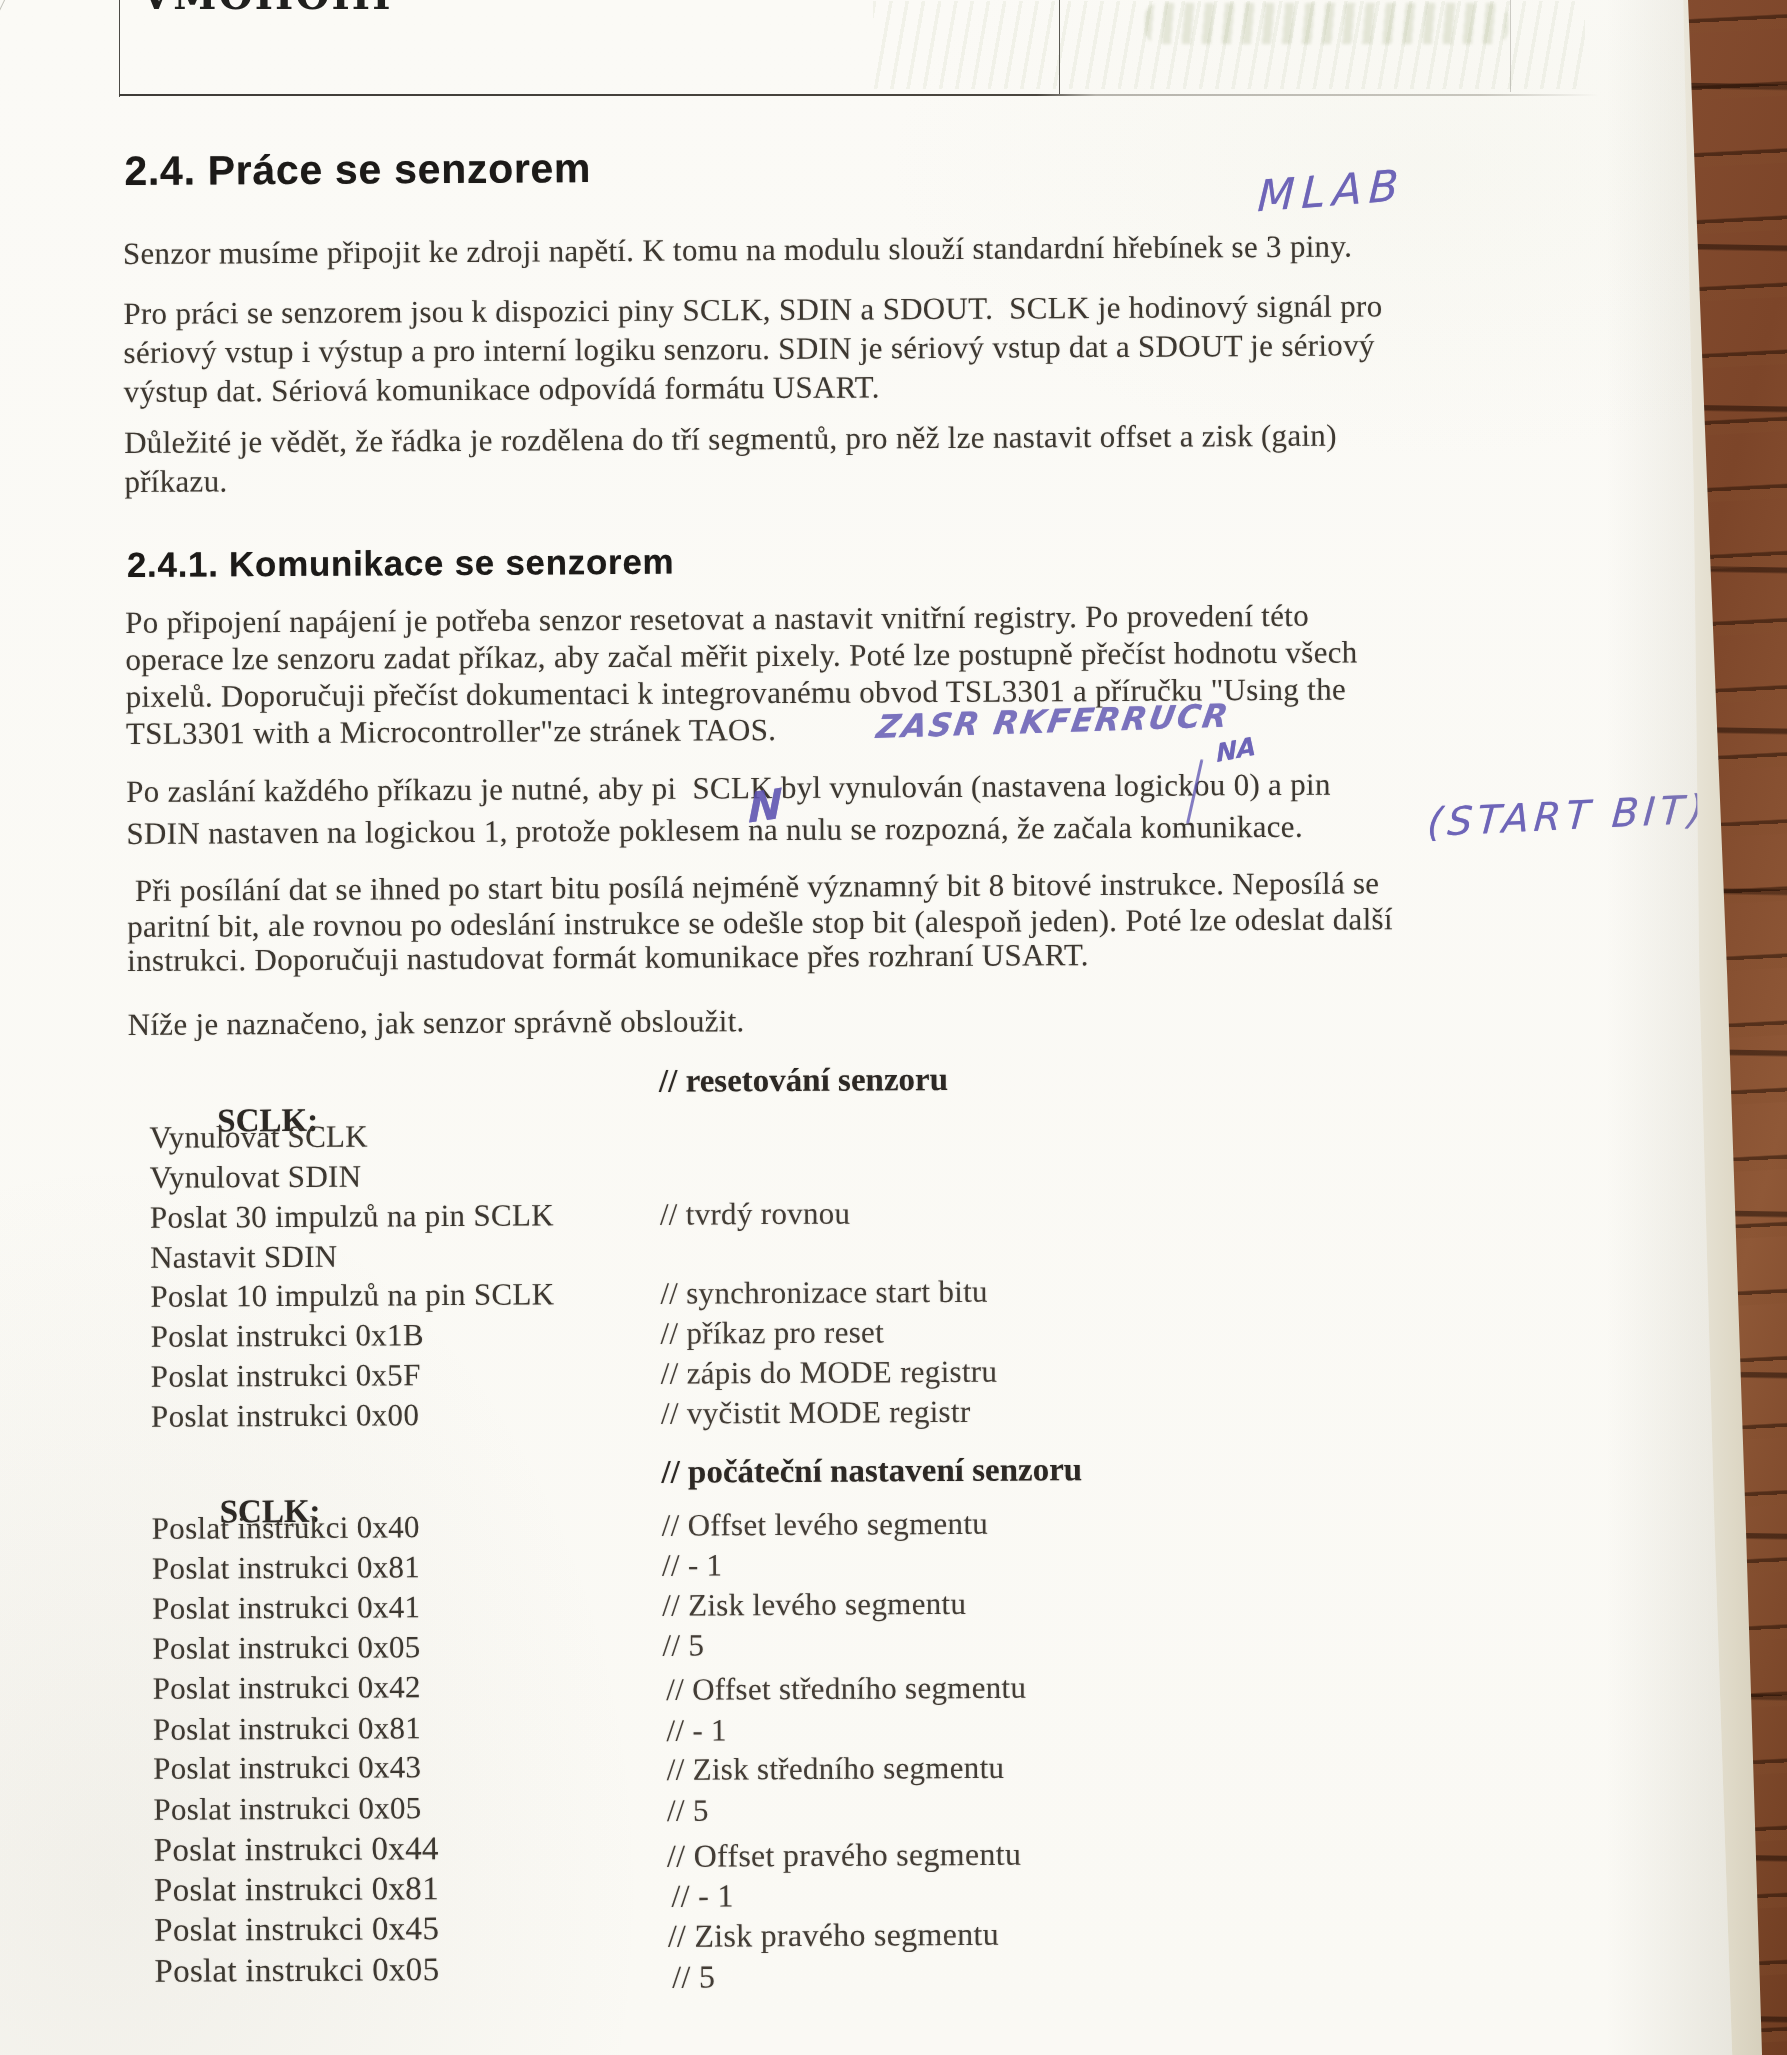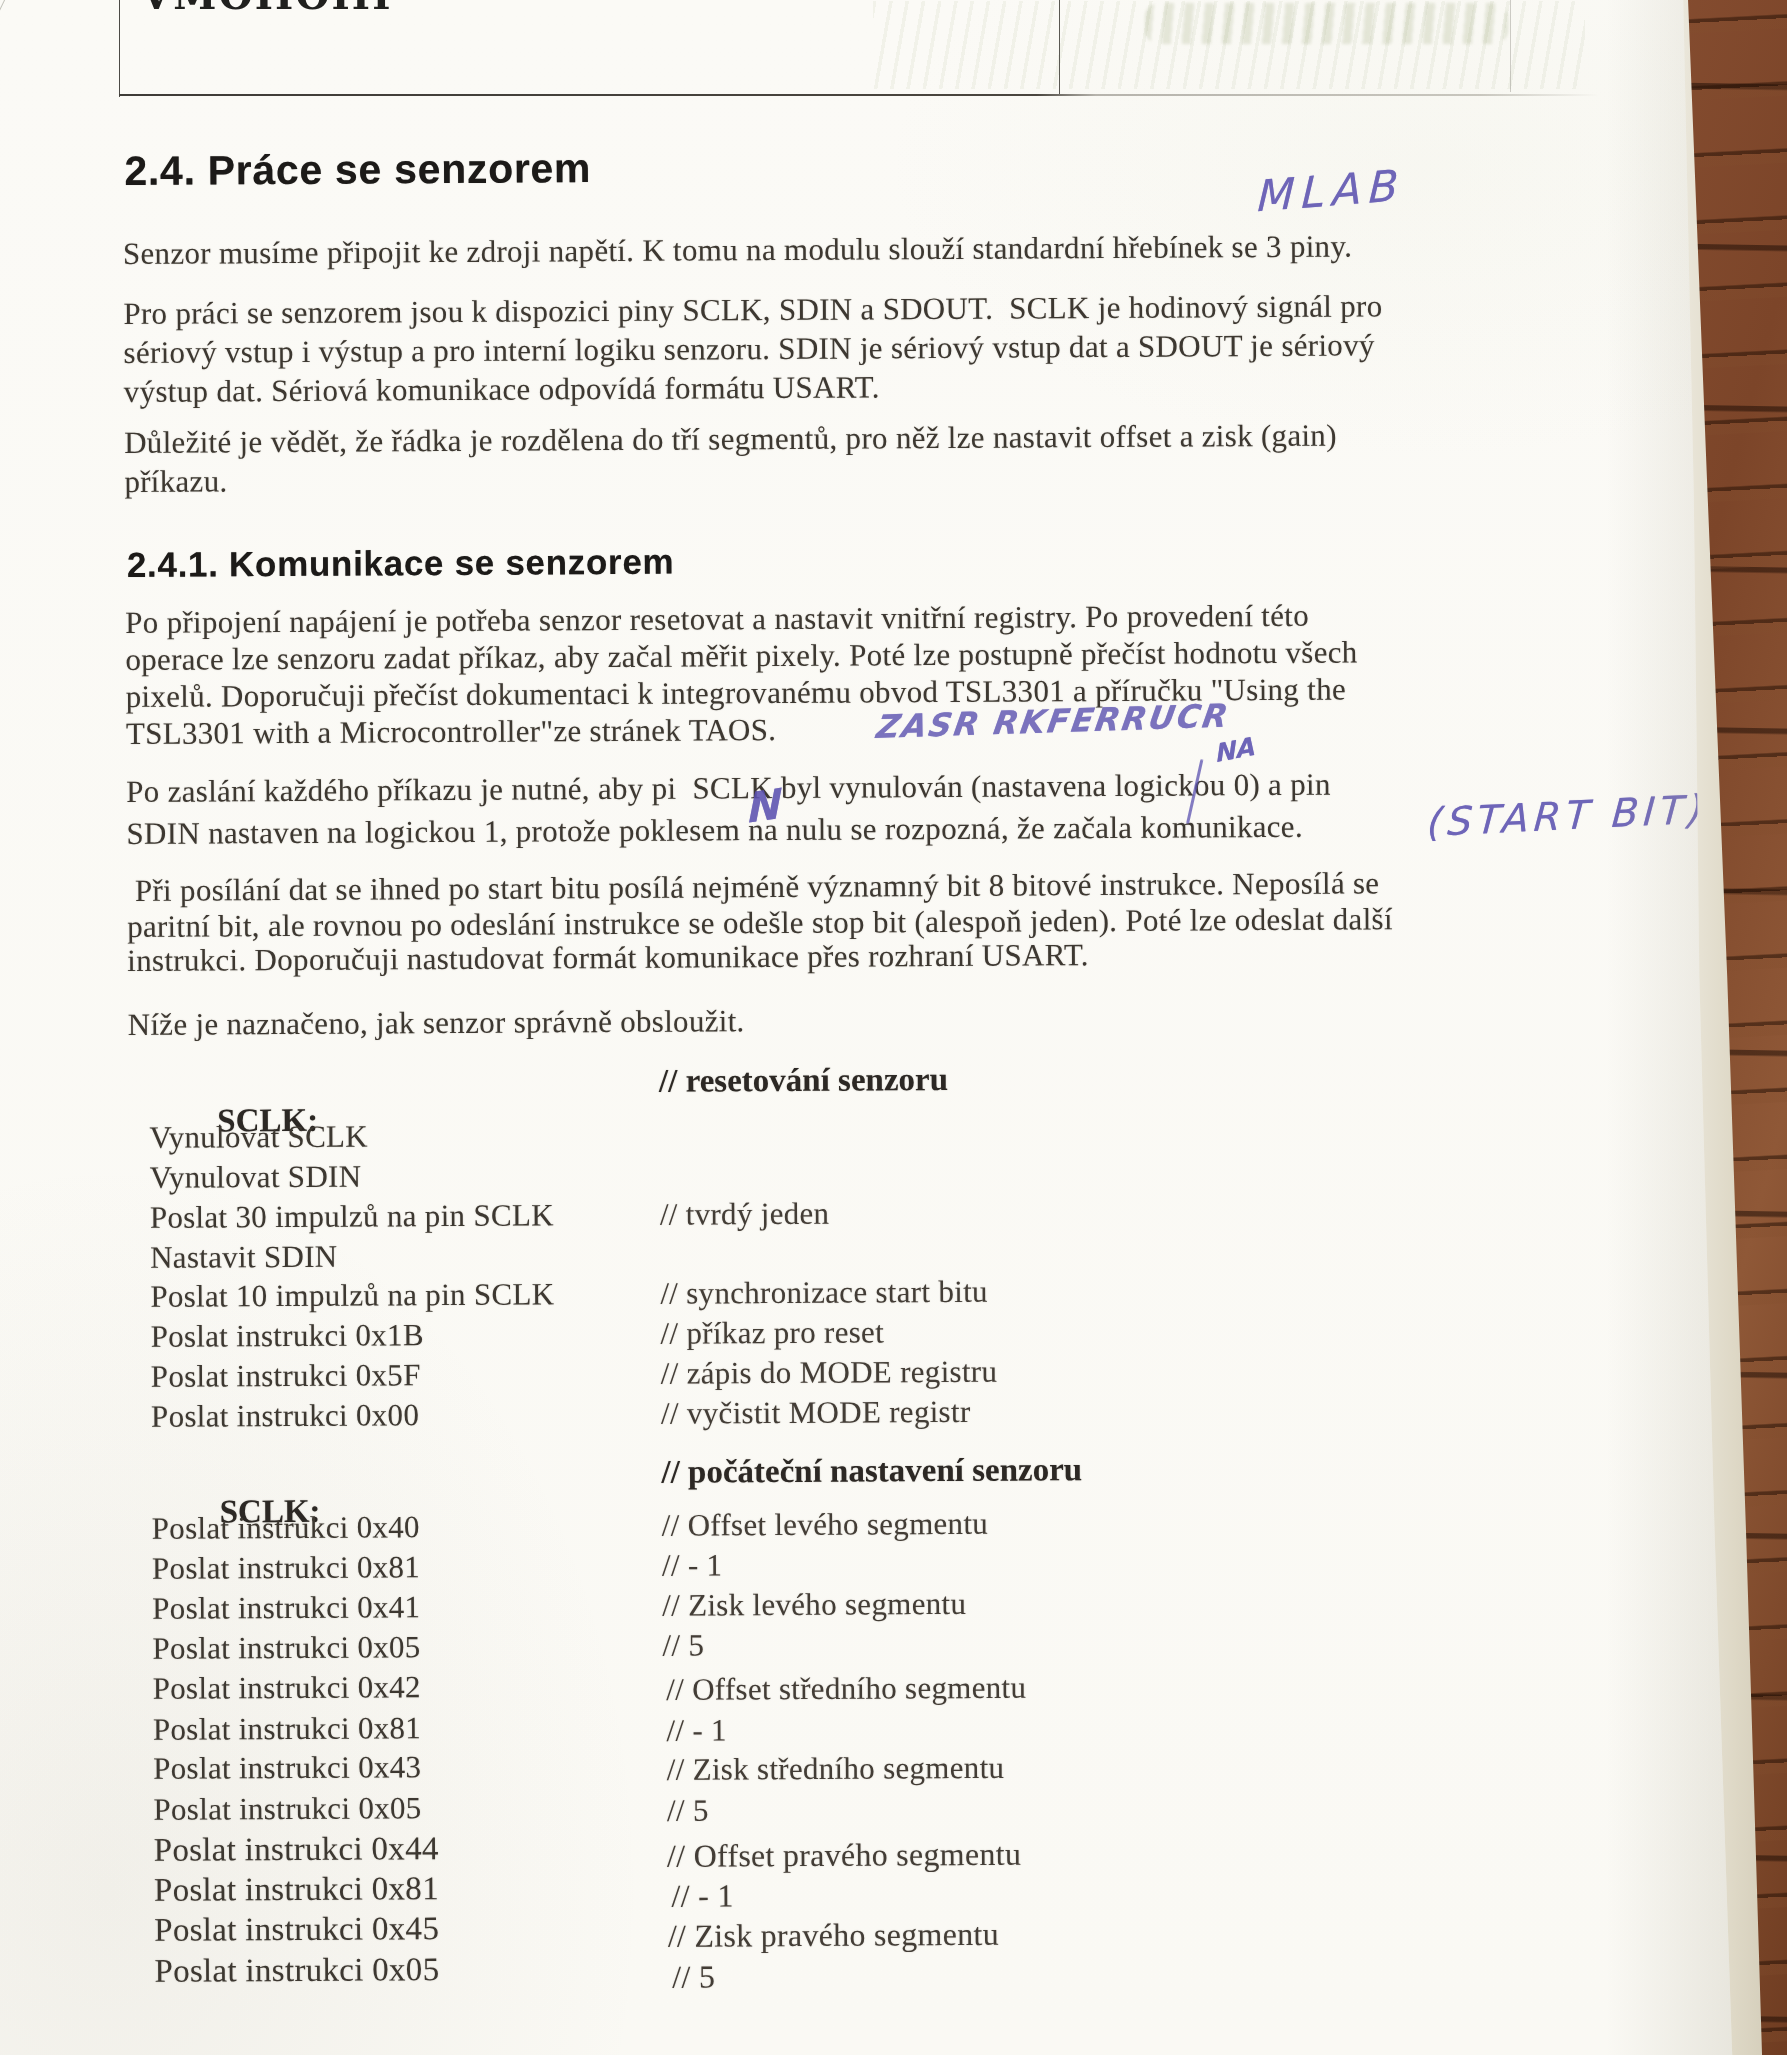--- a/index.html
+++ b/index.html
@@ -187,21 +187,21 @@
 
       <p class="pline" style="top:1008px">Níže je naznačeno, jak senzor správně obsloužit.</p>
 
       <div class="lhead" style="top:1066px">
         <span>SCLK:</span>
         <span class="comment">// resetování senzoru</span>
       </div>
       <div class="rows-reset">
         <div class="row" style="top:1122px"><span class="cmd">Vynulovat SCLK</span><span class="comment"></span></div>
         <div class="row" style="top:1162px"><span class="cmd">Vynulovat SDIN</span><span class="comment"></span></div>
-        <div class="row" style="top:1202px"><span class="cmd">Poslat 30 impulzů na pin SCLK</span><span class="comment">// tvrdý jeden</span></div>
+        <div class="row" style="top:1202px"><span class="cmd">Poslat 30 impulzů na pin SCLK</span><span class="comment">// tvrdý rovnou</span></div>
         <div class="row" style="top:1242px"><span class="cmd">Nastavit SDIN</span><span class="comment"></span></div>
         <div class="row" style="top:1281px"><span class="cmd">Poslat 10 impulzů na pin SCLK</span><span class="comment">// synchronizace start bitu</span></div>
         <div class="row" style="top:1321px"><span class="cmd">Poslat instrukci 0x1B</span><span class="comment">// příkaz pro reset</span></div>
         <div class="row" style="top:1361px"><span class="cmd">Poslat instrukci 0x5F</span><span class="comment">// zápis do MODE registru</span></div>
         <div class="row" style="top:1401px"><span class="cmd">Poslat instrukci 0x00</span><span class="comment">// vyčistit MODE registr</span></div>
       </div>
 
       <div class="lhead" style="top:1457px">
         <span>SCLK:</span>
         <span class="comment">// počáteční nastavení senzoru</span>

